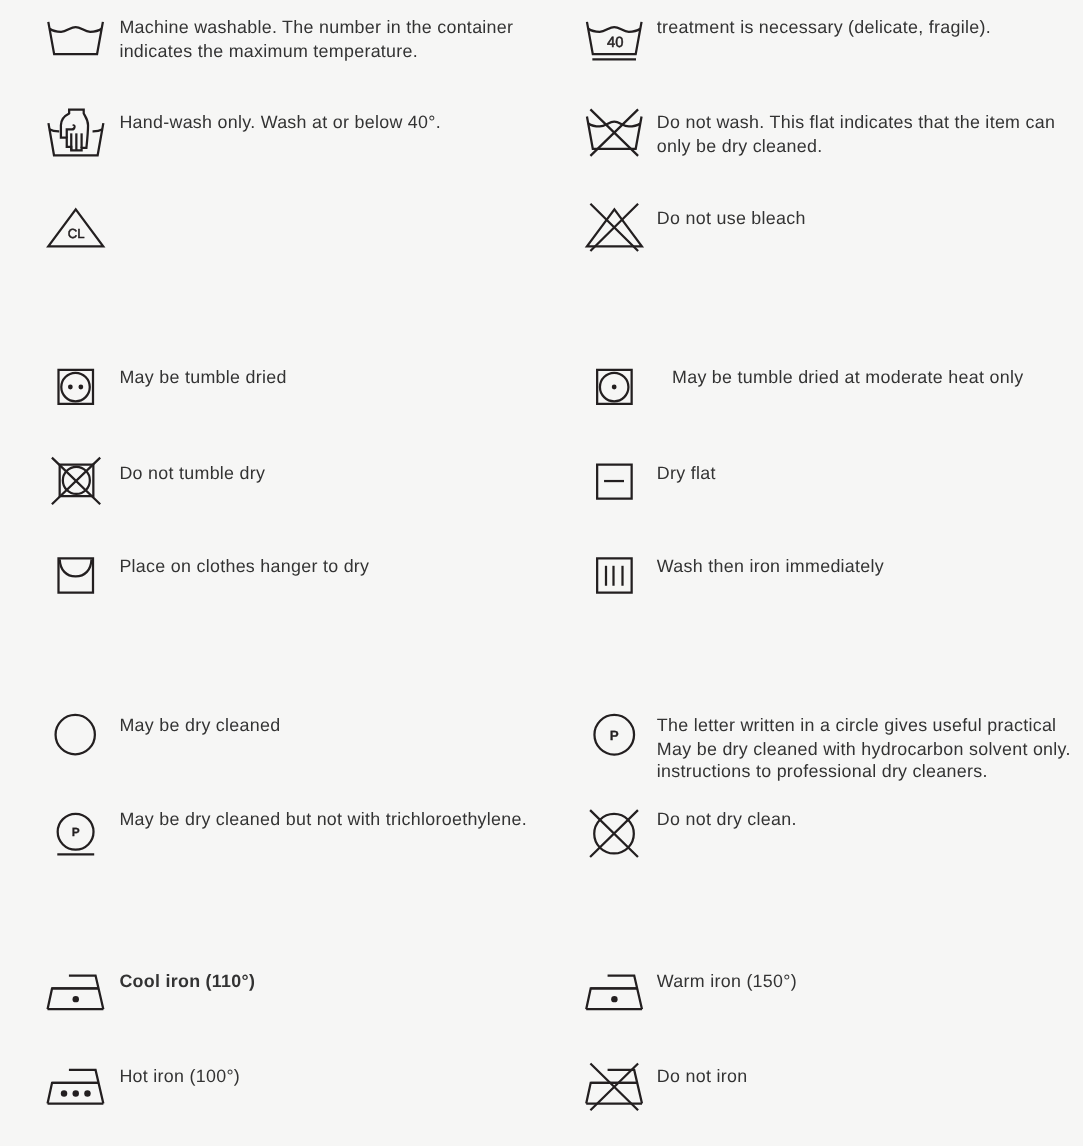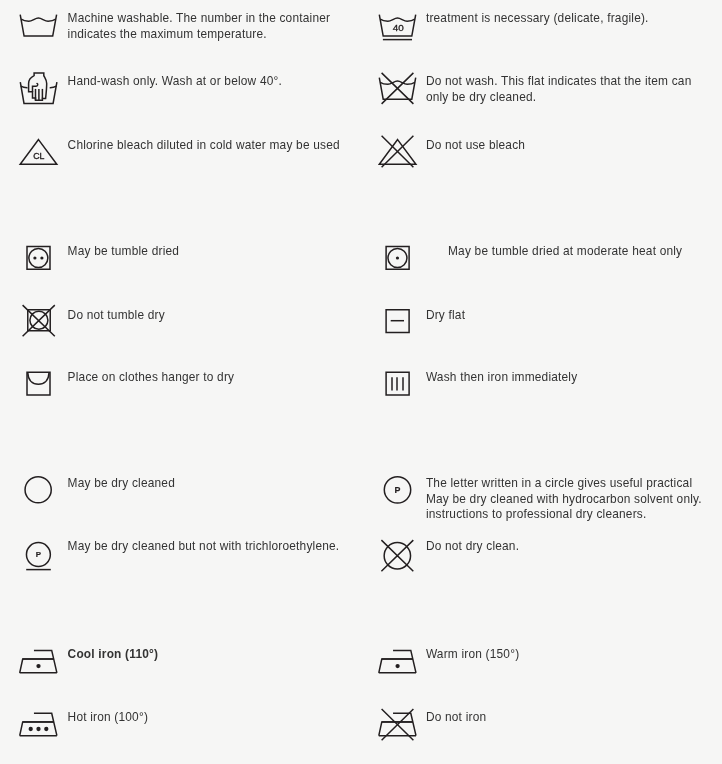--- a/index.html
+++ b/index.html
@@ -4,21 +4,21 @@
 <title>Laundry care symbols</title>
 <style>
   html, body { margin:0; padding:0; }
   body {
     width:722px; height:764px;
     background:#f6f6f5;
     font-family:"Liberation Sans", sans-serif;
     color:#333333;
     overflow:hidden;
   }
-  .sheet { position:relative; width:592px; height:764px; }
+  .sheet { position:relative; width:592px; height:764px;margin-left:12px; }
   .cell  { position:absolute; width:40px; height:38px; }
   .icon  { display:block; overflow:visible; }
   .icon path, .icon circle {
     fill:none; stroke:#231f20; stroke-width:1.5;
     stroke-linecap:butt; stroke-linejoin:miter;
   }
   .icon .solid { fill:#231f20; stroke:none; }
   .icon .ilbl {
     fill:#231f20; stroke:#231f20; stroke-width:0.34;
     paint-order:stroke fill;
@@ -96,23 +96,20 @@
       <span class="ln">only be dry cleaned.</span>
     </div>
 <div class="cell" style="left:18px;top:136px;">
       <svg class="icon" width="40" height="38" viewBox="0 0 40 38">
         <g transform="translate(0.4,-0.4)">
           <path d="M20.1,4.0 L38.4,28.7 L1.8,28.7 Z" stroke-width="1.5"></path>
           <text class="ilbl" x="20.4" y="23.3" font-size="8.8">CL</text>
         </g>
       </svg>
     </div>
-<div class="desc" style="left:67.6px;top:137.6px;">
-      <span class="ln">Chlorine bleach diluted in cold water may be used</span>
-    </div>
 <div class="cell" style="left:377px;top:136px;">
       <svg class="icon" width="40" height="38" viewBox="0 0 40 38">
         <g transform="translate(0.5,-0.4)">
           <path d="M20.1,4.0 L38.4,28.7 L1.8,28.7 Z" stroke-width="1.5"></path>
           <path d="M4.1,0.2 L35.9,31.7 M35.9,0.2 L4.1,31.7" stroke-width="1.5"></path>
         </g>
       </svg>
     </div>
 <div class="desc" style="left:425.9px;top:137.6px;">
       <span class="ln">Do not use bleach</span>
@@ -132,21 +129,21 @@
     </div>
 <div class="cell" style="left:377px;top:242px;">
       <svg class="icon" width="40" height="38" viewBox="0 0 40 38">
         <g transform="translate(0.5,0.3)">
           <path d="M8.6,4.2 L31.6,4.2 L31.6,26.9 L8.6,26.9 Z" stroke-width="1.75"></path>
           <circle cx="19.95" cy="15.75" r="9.5" stroke-width="1.5"></circle>
           <circle class="solid" cx="19.95" cy="15.7" r="1.6"></circle>
         </g>
       </svg>
     </div>
-<div class="desc" style="left:448px;top:244.3px;">
+<div class="desc" style="left:436px;top:244.3px;">
       <span class="ln">May be tumble dried at moderate heat only</span>
     </div>
 <div class="cell" style="left:18px;top:306px;">
       <svg class="icon" width="40" height="38" viewBox="0 0 40 38">
         <g transform="translate(0.4,-0.5)">
           <path d="M9.38,4.18 L31.83,4.18 L31.83,25.33 L9.38,25.33 Z" stroke-width="1.75"></path>
           <circle cx="20.5" cy="14.75" r="9.0" stroke-width="1.5"></circle>
           <path d="M4.2,-0.4 L36.4,30.7 M36.4,-0.4 L4.2,30.7" stroke-width="1.5"></path>
         </g>
       </svg>

